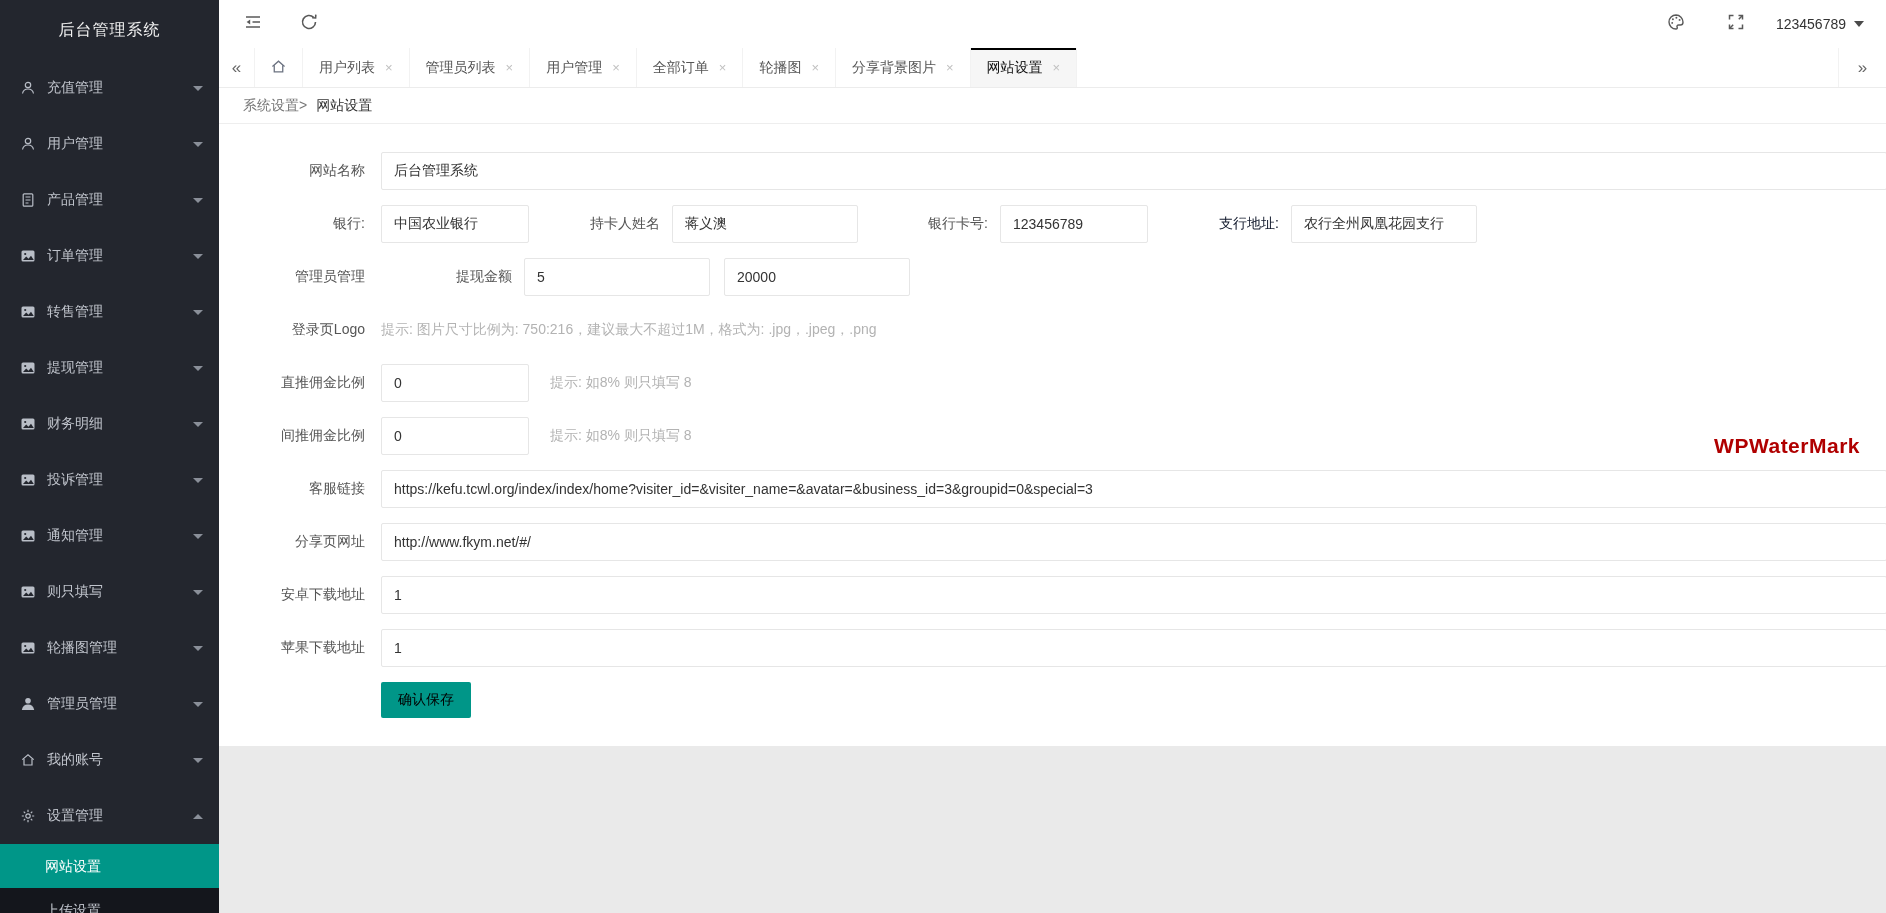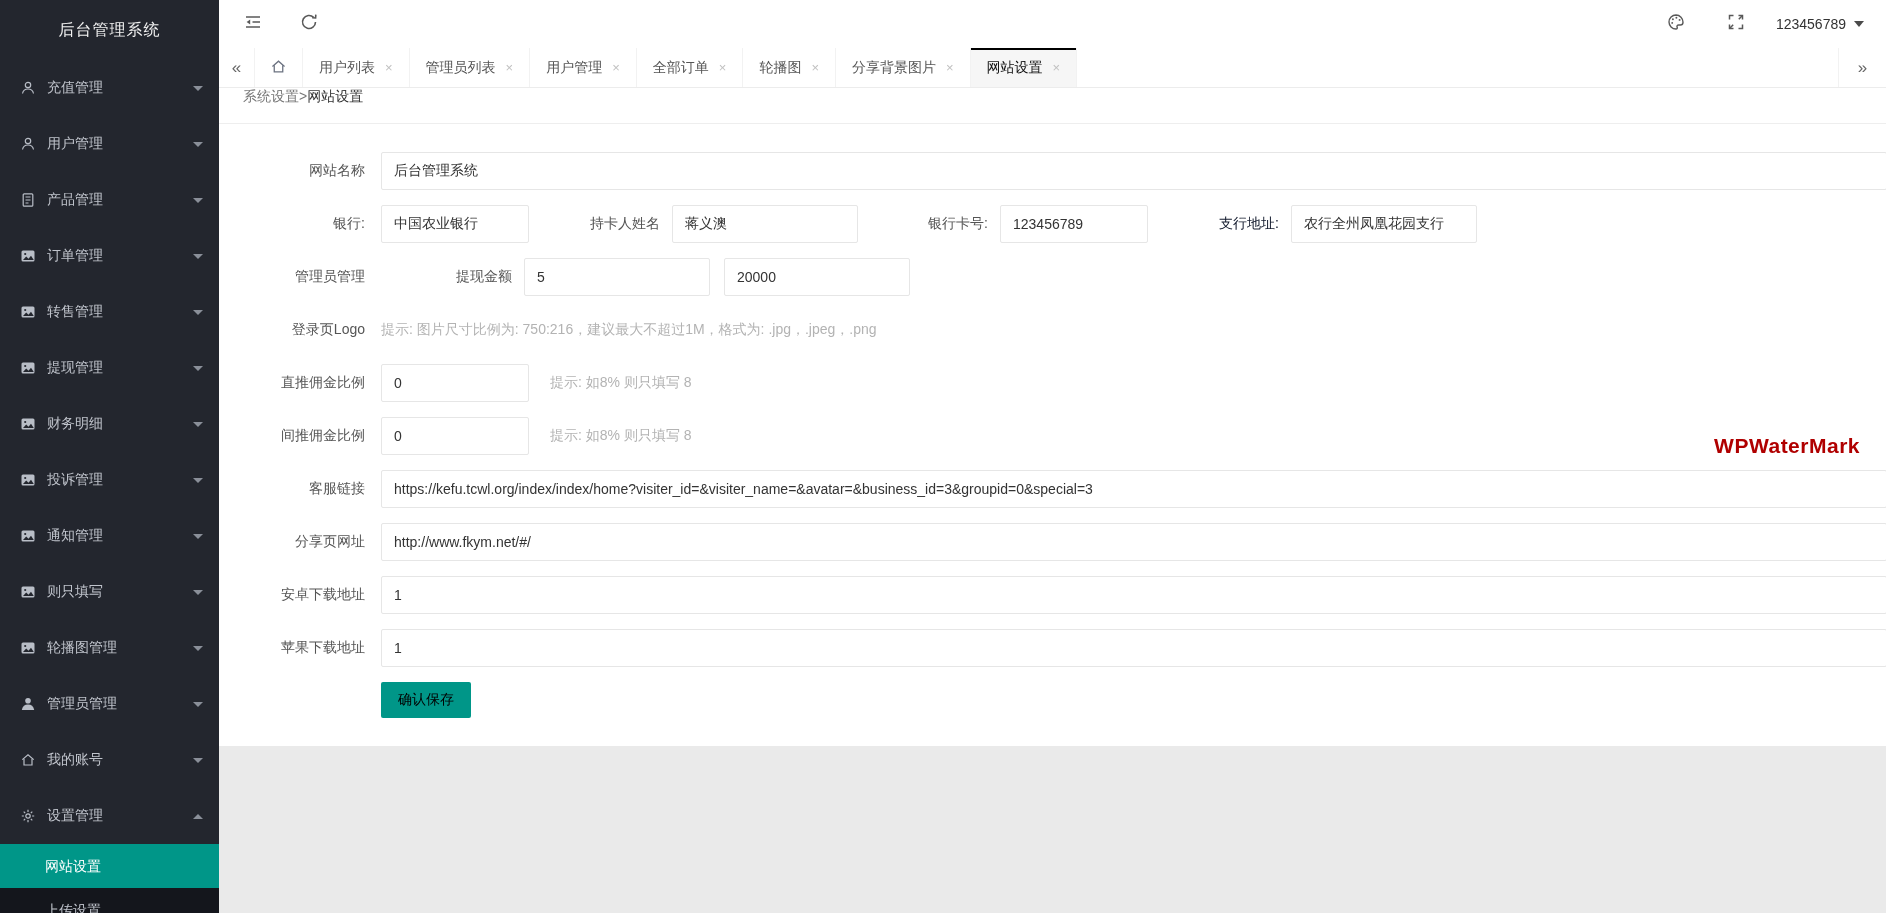--- a/index.html
+++ b/index.html
@@ -37,21 +37,21 @@
   .tabbar { height:40px; flex:none; background:#fff; display:flex; align-items:stretch; border-bottom:1px solid #ececec; }
   .tab-nav { width:36px; display:flex; align-items:center; justify-content:center; font-size:17px; color:#666; border-right:1px solid #f2f2f2; cursor:pointer; }
   .tab-nav.right { margin-left:auto; width:48px; border-right:none; border-left:1px solid #f2f2f2; }
   .tab { display:flex; align-items:center; gap:10px; padding:0 16px; font-size:14px; color:#555; border-right:1px solid #f2f2f2; cursor:pointer; position:relative; white-space:nowrap; }
   .tab.home { width:48px; padding:0; justify-content:center; }
   .tab .t-close { color:#c0c0c0; font-size:13px; line-height:1; }
   .tab.active { background:#f6f6f6; color:#111; }
   .tab.active::before { content:""; position:absolute; left:0; right:0; top:0; height:2px; background:#000; }
   #tabs { display:flex; align-items:stretch; }
 
-  .breadcrumb { height:36px; flex:none; background:#fff; display:flex; padding-left:24px; font-size:14px; border-bottom:1px solid #eee; }
+  .breadcrumb { height:36px; flex:none; background:#fff; display:flex; align-items:center; gap:9px; padding-left:24px; font-size:14px; border-bottom:1px solid #eee; }
   .bc-section { color:#777; }
   .bc-page { color:#333; }
 
   
   .content { flex:none; height:622px; background:#fff; position:relative; padding-top:28px; }
   .row { display:flex; align-items:center; height:38px; margin-bottom:15px; }
   .f-label  { width:146px; flex:none; text-align:right; margin-right:16px; font-size:14px; color:#555; }
   .f-label2 { width:131px; flex:none; text-align:right; margin-right:12px; font-size:14px; color:#555; }
   .f-label3 { width:130px; flex:none; text-align:right; margin-right:12px; font-size:14px; color:#555; }
   .f-label4 { width:131px; flex:none; text-align:right; margin-right:12px; font-size:14px; color:#0f172a; }

